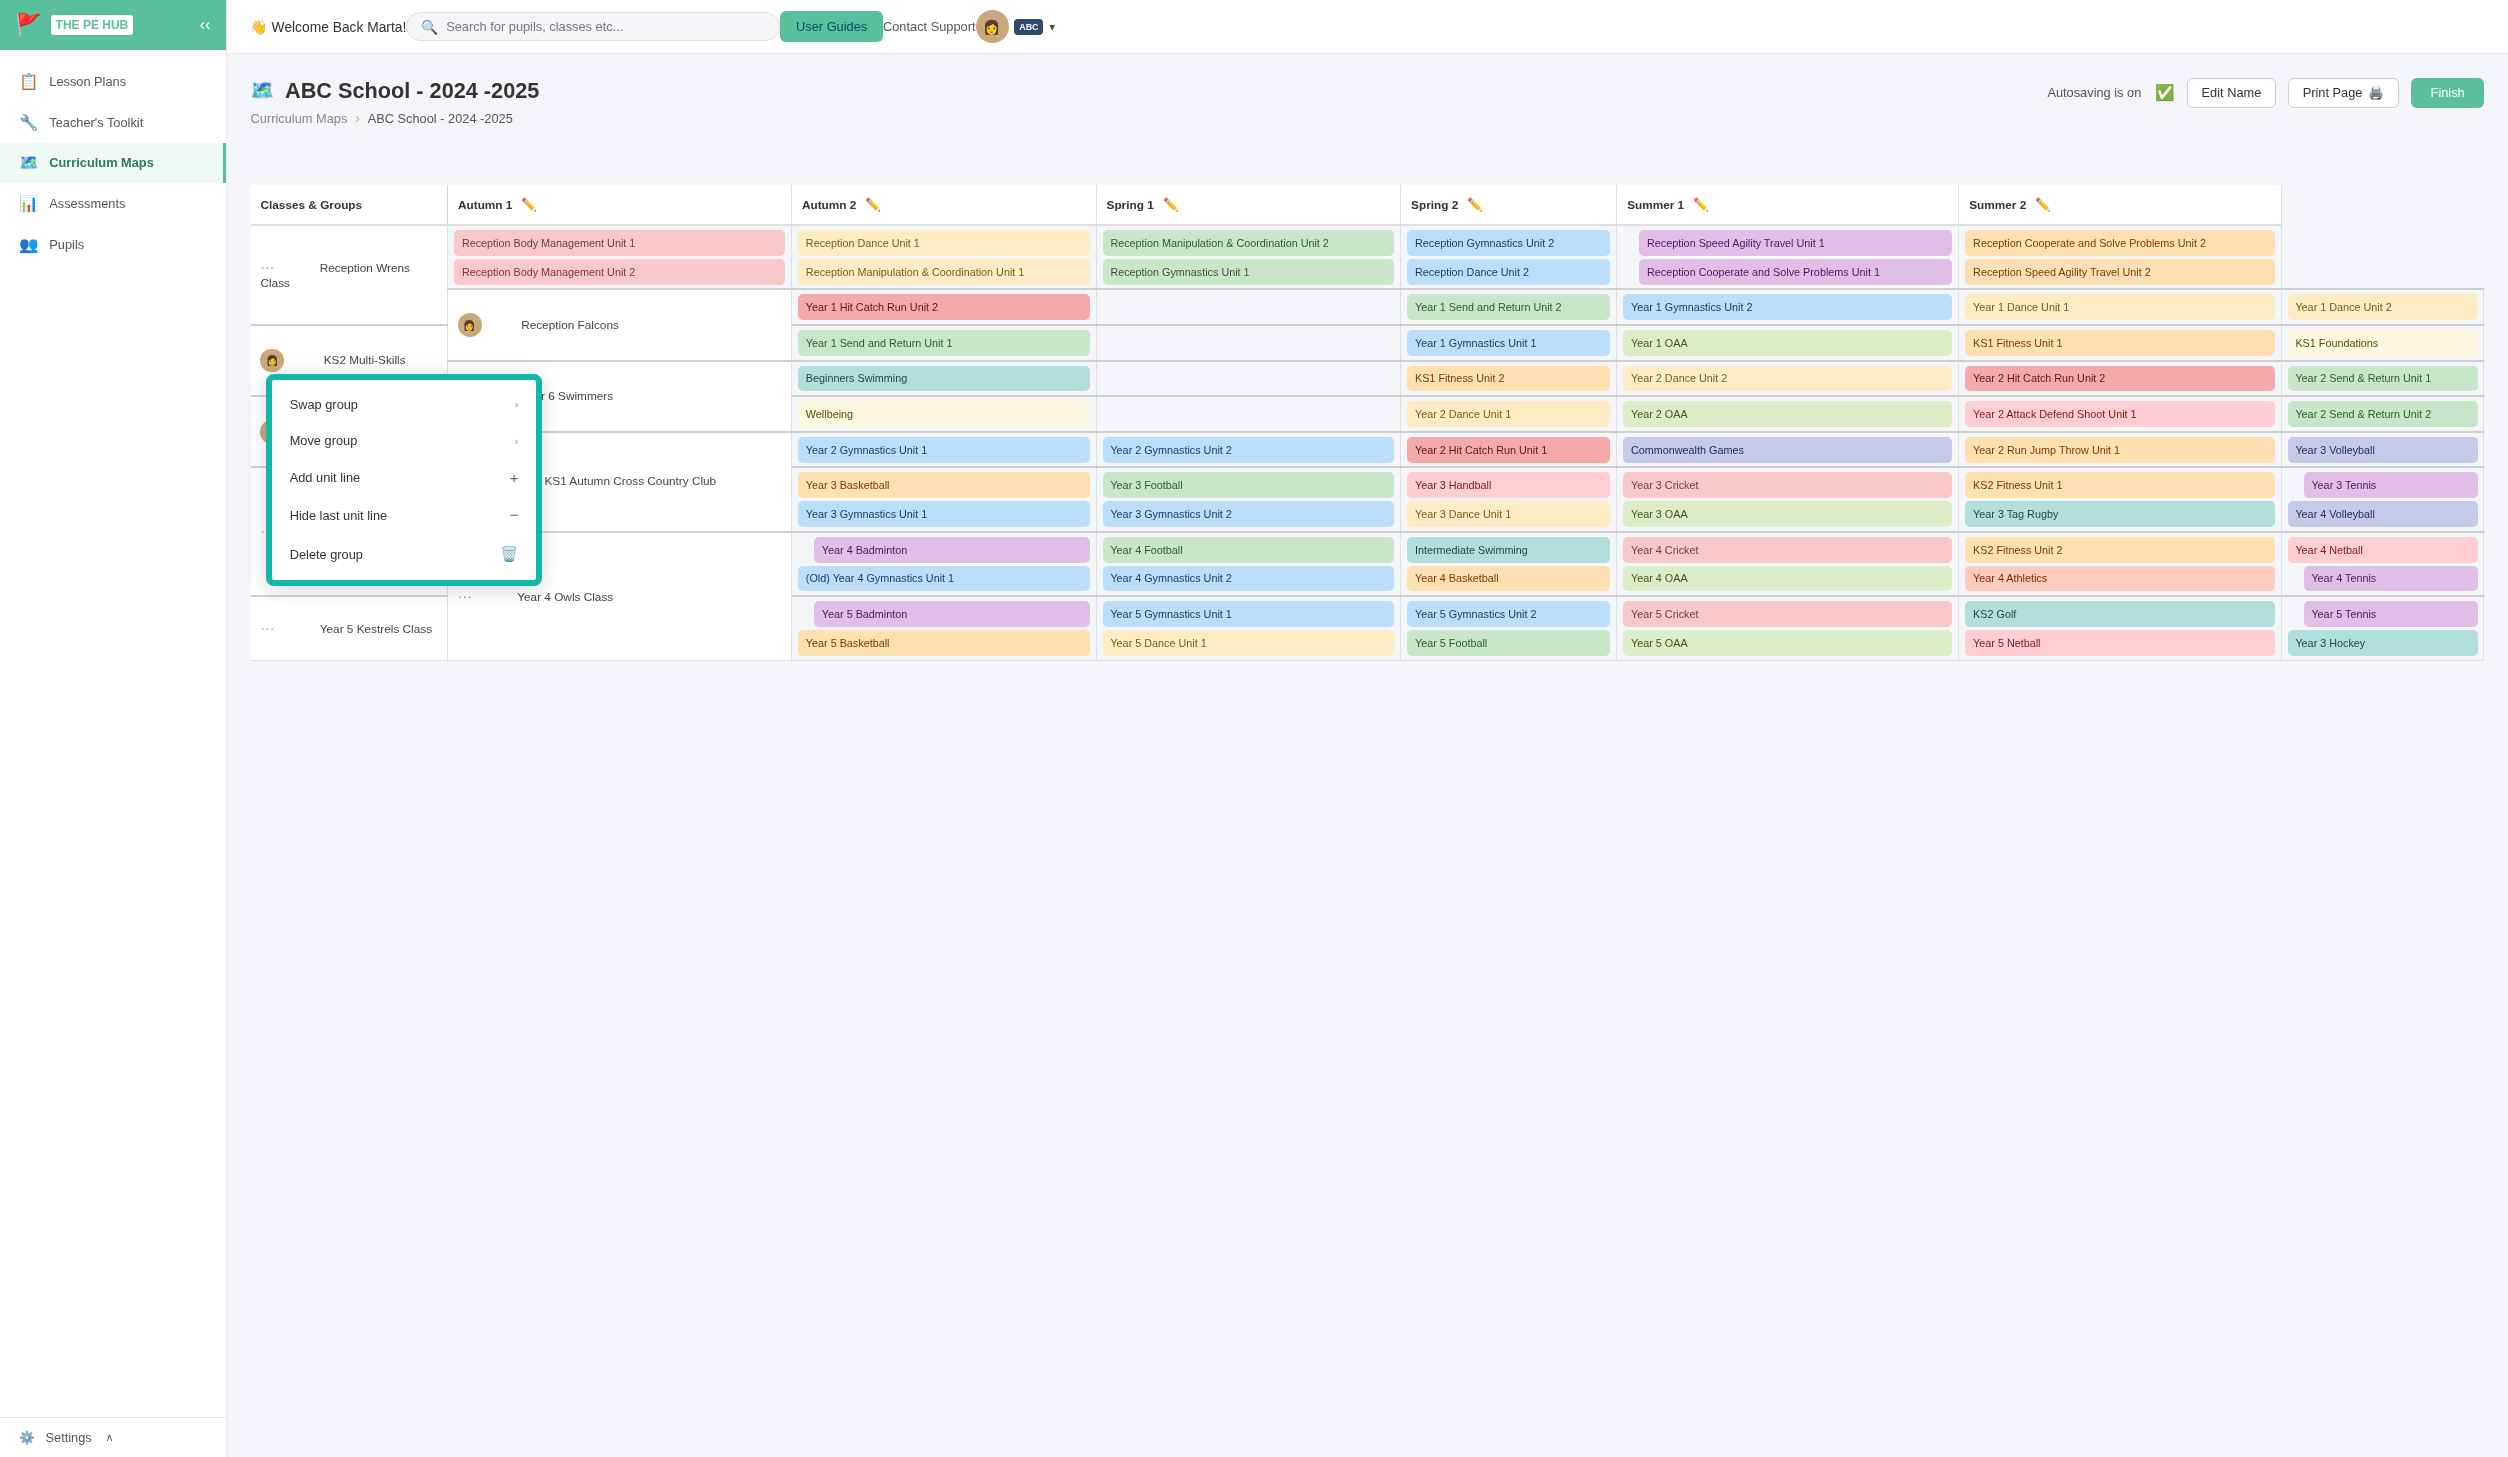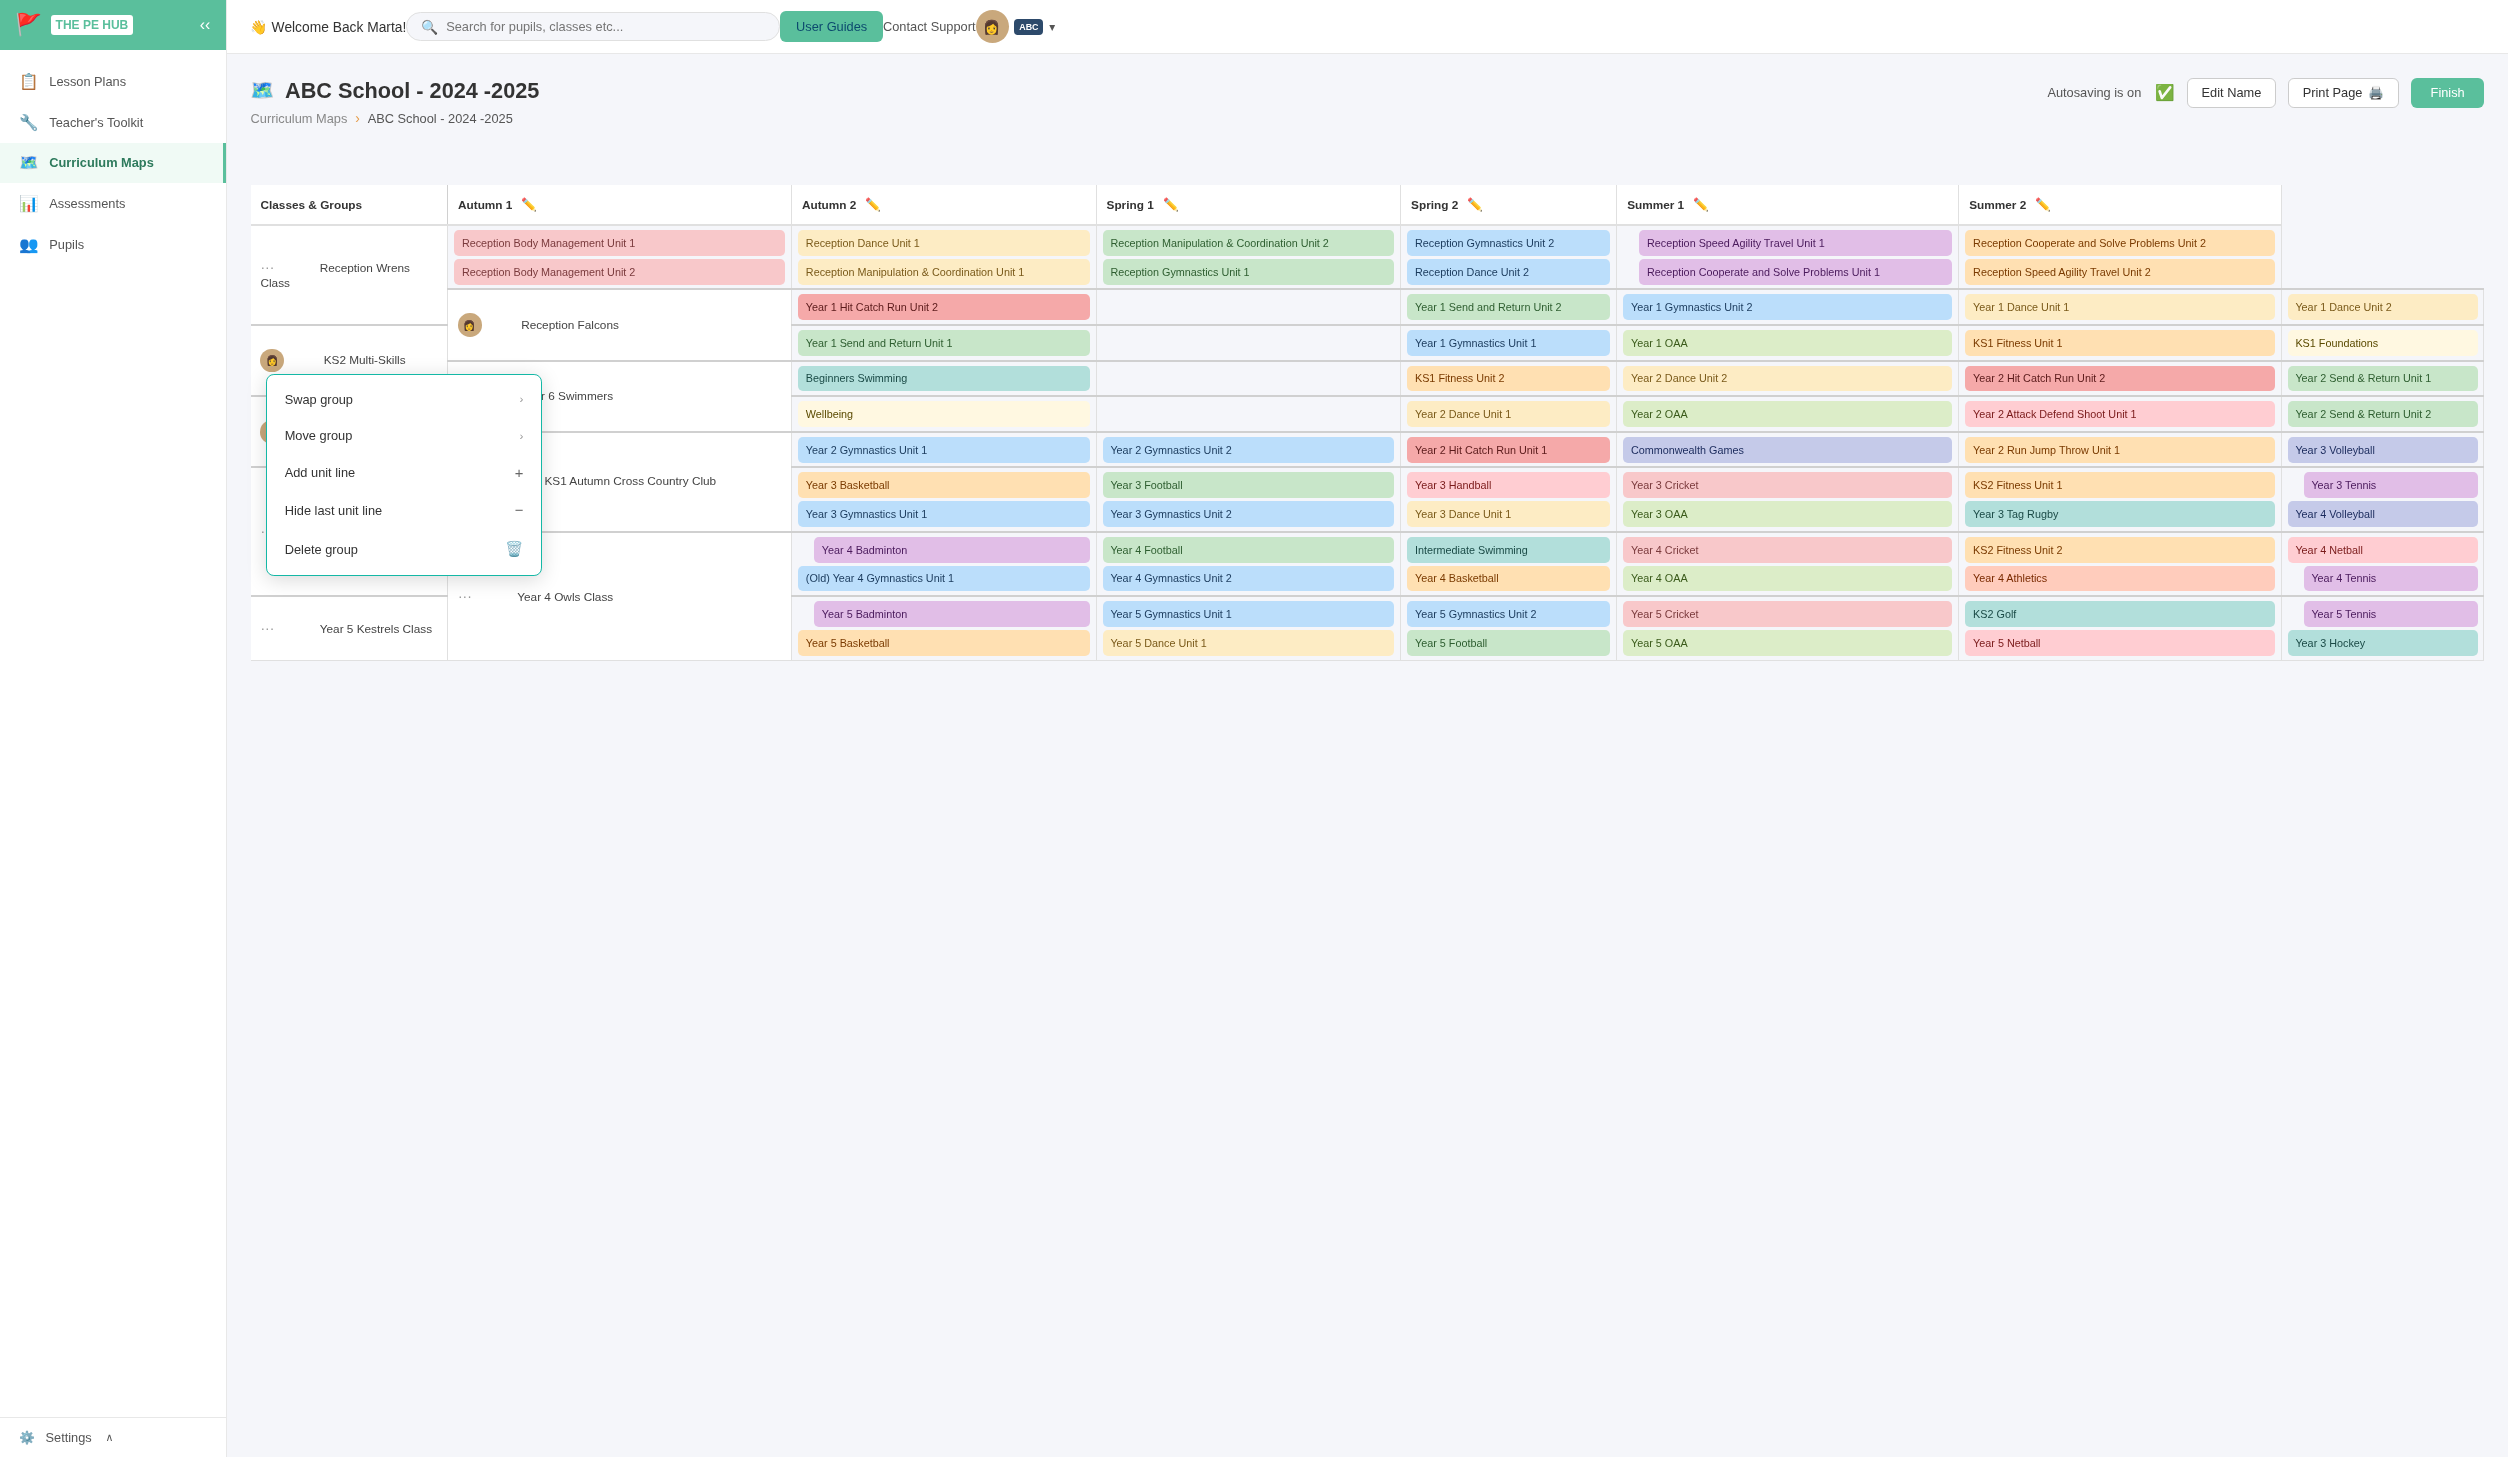--- a/index.html
+++ b/index.html
@@ -72,21 +72,21 @@
     .color-orange { background: #ffe0b2; color: #7a3a00; }
     .color-teal { background: #b2dfdb; color: #1a4a46; }
     .color-red { background: #ffcdd2; color: #7a1a1a; }
     .color-lime { background: #dcedc8; color: #3a5a1a; }
     .color-indigo { background: #c5cae9; color: #1a2a5c; }
     .color-amber { background: #fff8e1; color: #5a4a00; }
     .color-deeporange { background: #ffccbc; color: #7a2a00; }
     .color-salmon { background: #f5a9a9; color: #5a1a1a; }
 
     
-    .context-menu { position: absolute; top: 320px; left: 39px; background: #fff; border: 1px solid #14b8a6; border-radius: 7.9px; box-shadow: 0 3.9px 19.7px rgba(0,0,0,0.15); z-index: 1000; width: 276px; padding: 5.9px 0; }
+    .context-menu { position: absolute; top: 320px; left: 39px; background: #fff; border: 6px solid #14b8a6; border-radius: 7.9px; box-shadow: 0 3.9px 19.7px rgba(0,0,0,0.15); z-index: 1000; width: 276px; padding: 5.9px 0; }
     .context-menu-item { display: flex; align-items: center; justify-content: space-between; padding: 10.8px 17.7px; font-size: 12.8px; color: #333; cursor: pointer; }
     .context-menu-icon { font-size: 14.8px; color: #666; }
     .context-menu-arrow { font-size: 11.8px; color: #999; }
 
     
     .row-separator td { border-top: 2px solid #d0d0d0; }
     .avatar-sm { width: 23.6px; height: 23.6px; border-radius: 50%; background: #c9a87c; font-size: 9.9px; display: inline-flex; align-items: center; justify-content: center; color: #fff; overflow: hidden; }
     .plus-badge { background: #e0e0e0; border-radius: 50%; width: 19.7px; height: 19.7px; font-size: 9.9px; display: inline-flex; align-items: center; justify-content: center; color: #555; }
 
     .map-icon { font-size: 19.7px; }

